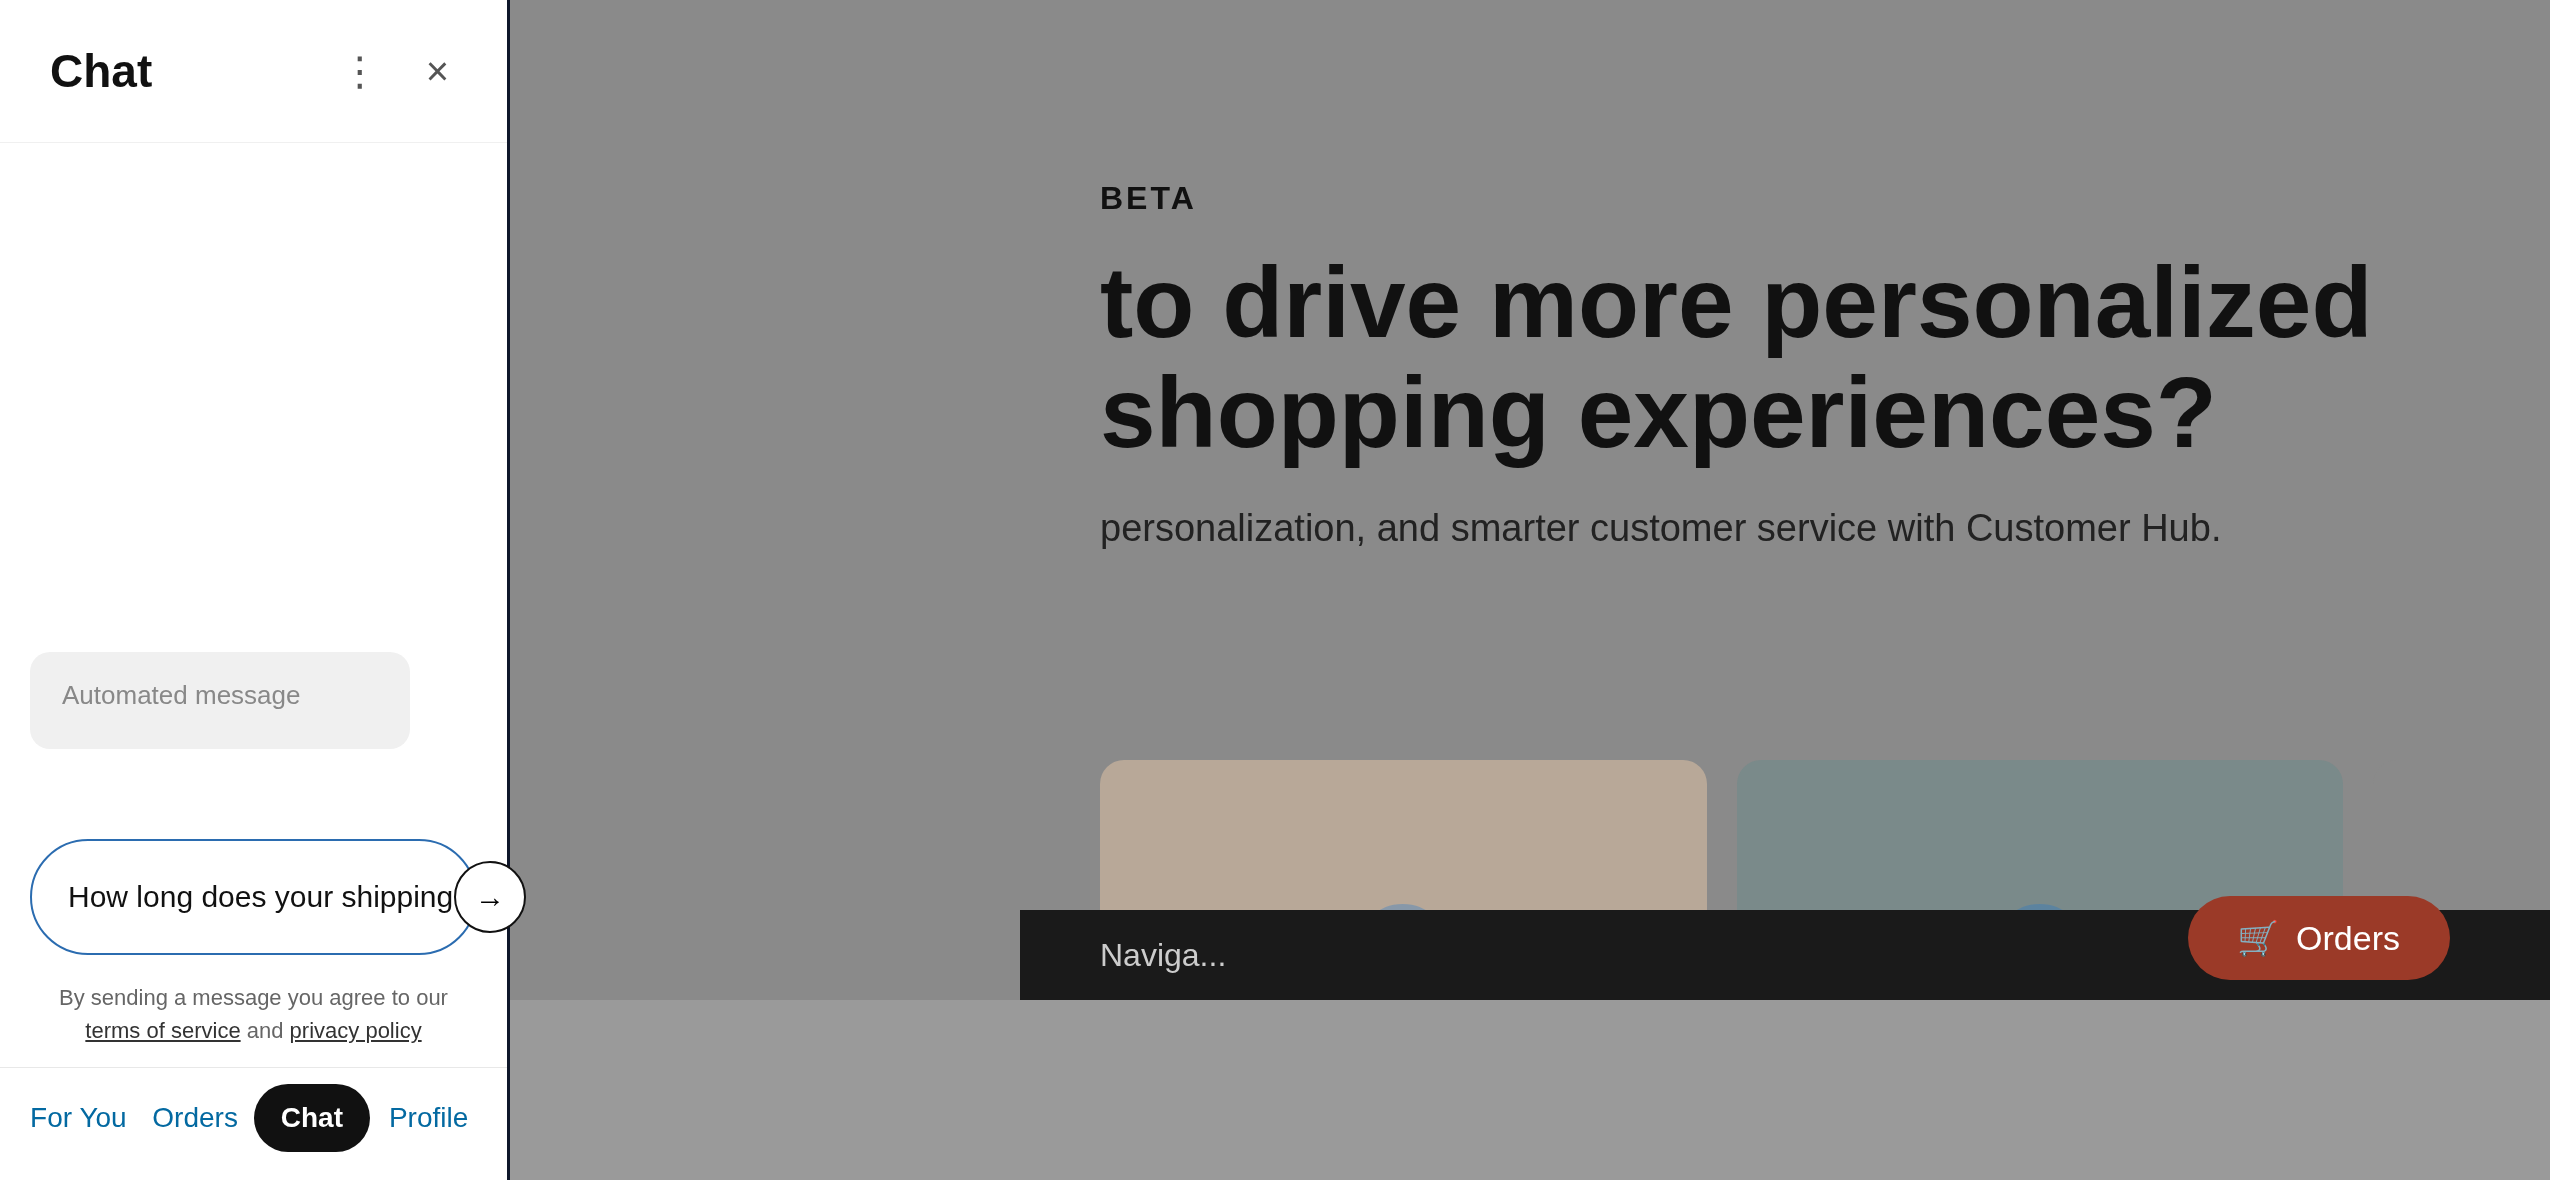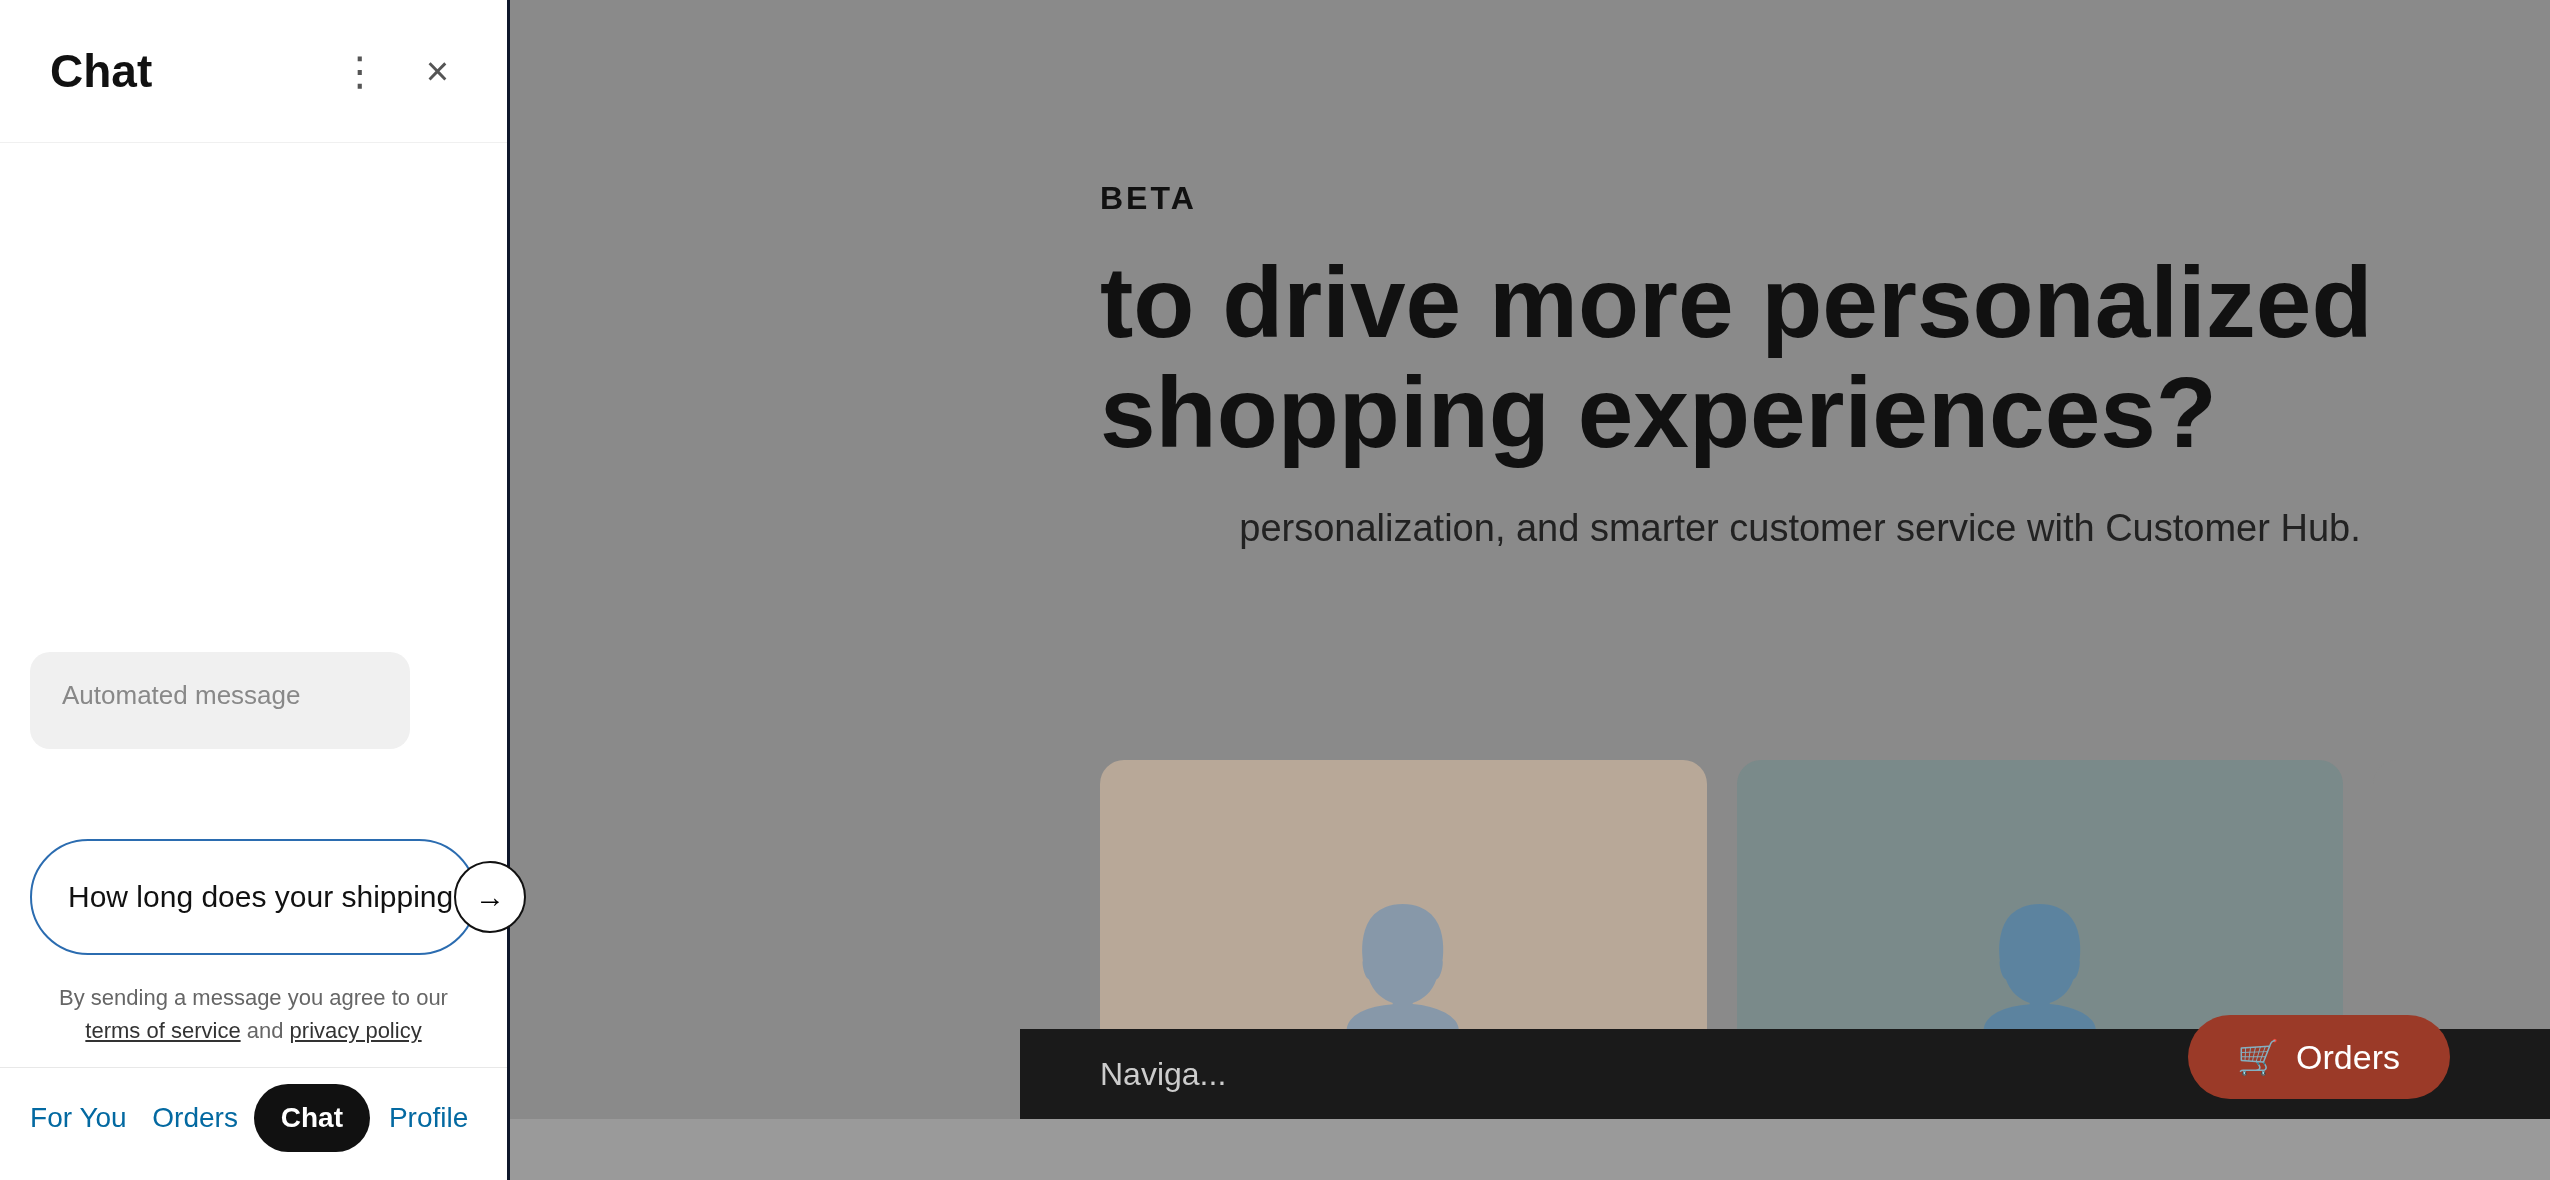--- a/index.html
+++ b/index.html
@@ -20,21 +20,21 @@
       height: 1180px;
       background: #9a9a9a;
     }
 
     
     .hero-section {
       position: absolute;
       top: 0;
       left: 510px;
       width: 2040px;
-      height: 1119px;
+      height: 1000px;
       background: #8a8a8a;
       overflow: hidden;
     }
 
     
     .site-nav {
       position: absolute;
       top: 0;
       left: 510px;
       width: 2040px;
@@ -70,21 +70,20 @@
       color: #111;
       line-height: 1.1;
       margin-bottom: 40px;
     }
 
     .hero-subtext {
       font-size: 38px;
       color: #222;
       margin-bottom: 60px;
       max-width: 1400px;
-      text-align: center;
     }
 
     .try-it-btn {
       background: #9b3a28;
       color: white;
       border: none;
       border-radius: 14px;
       padding: 38px 90px;
       font-size: 40px;
       font-weight: 500;

